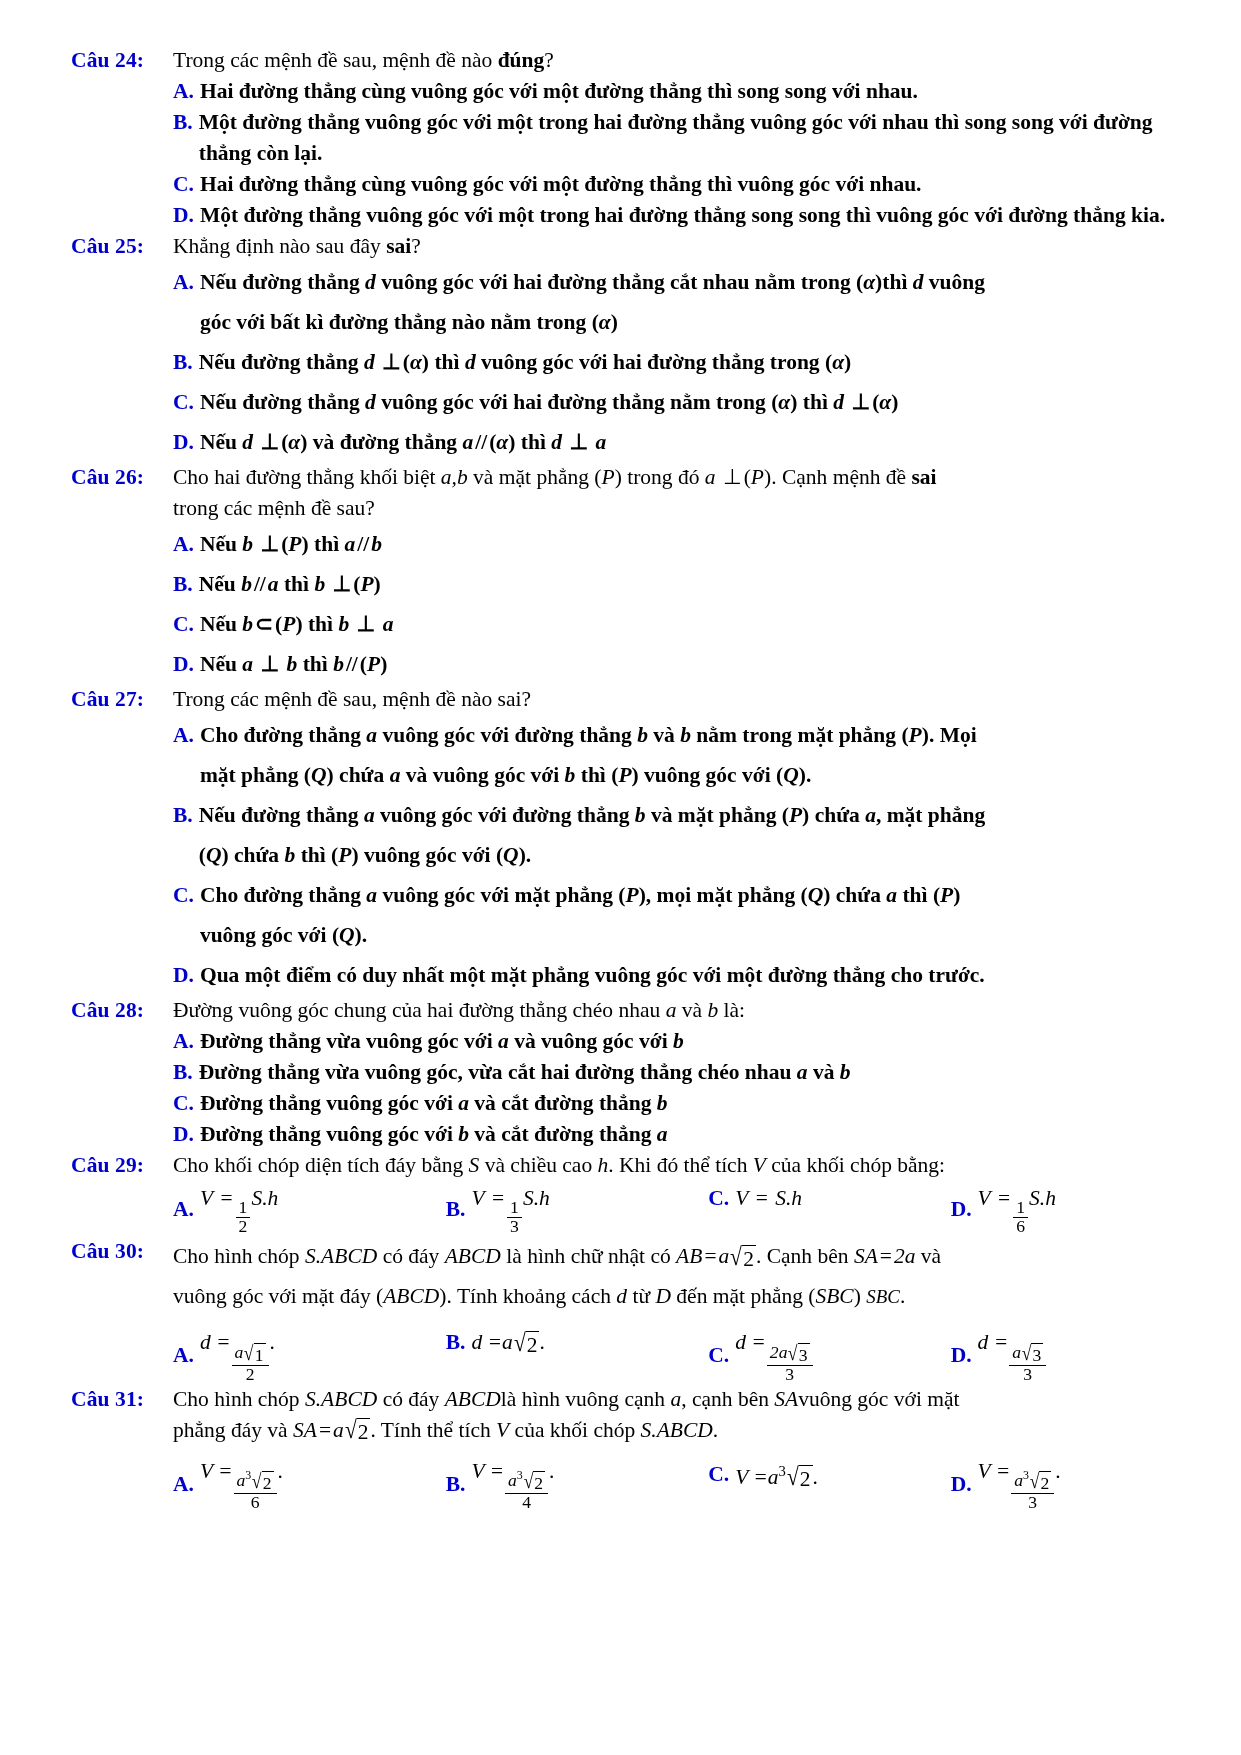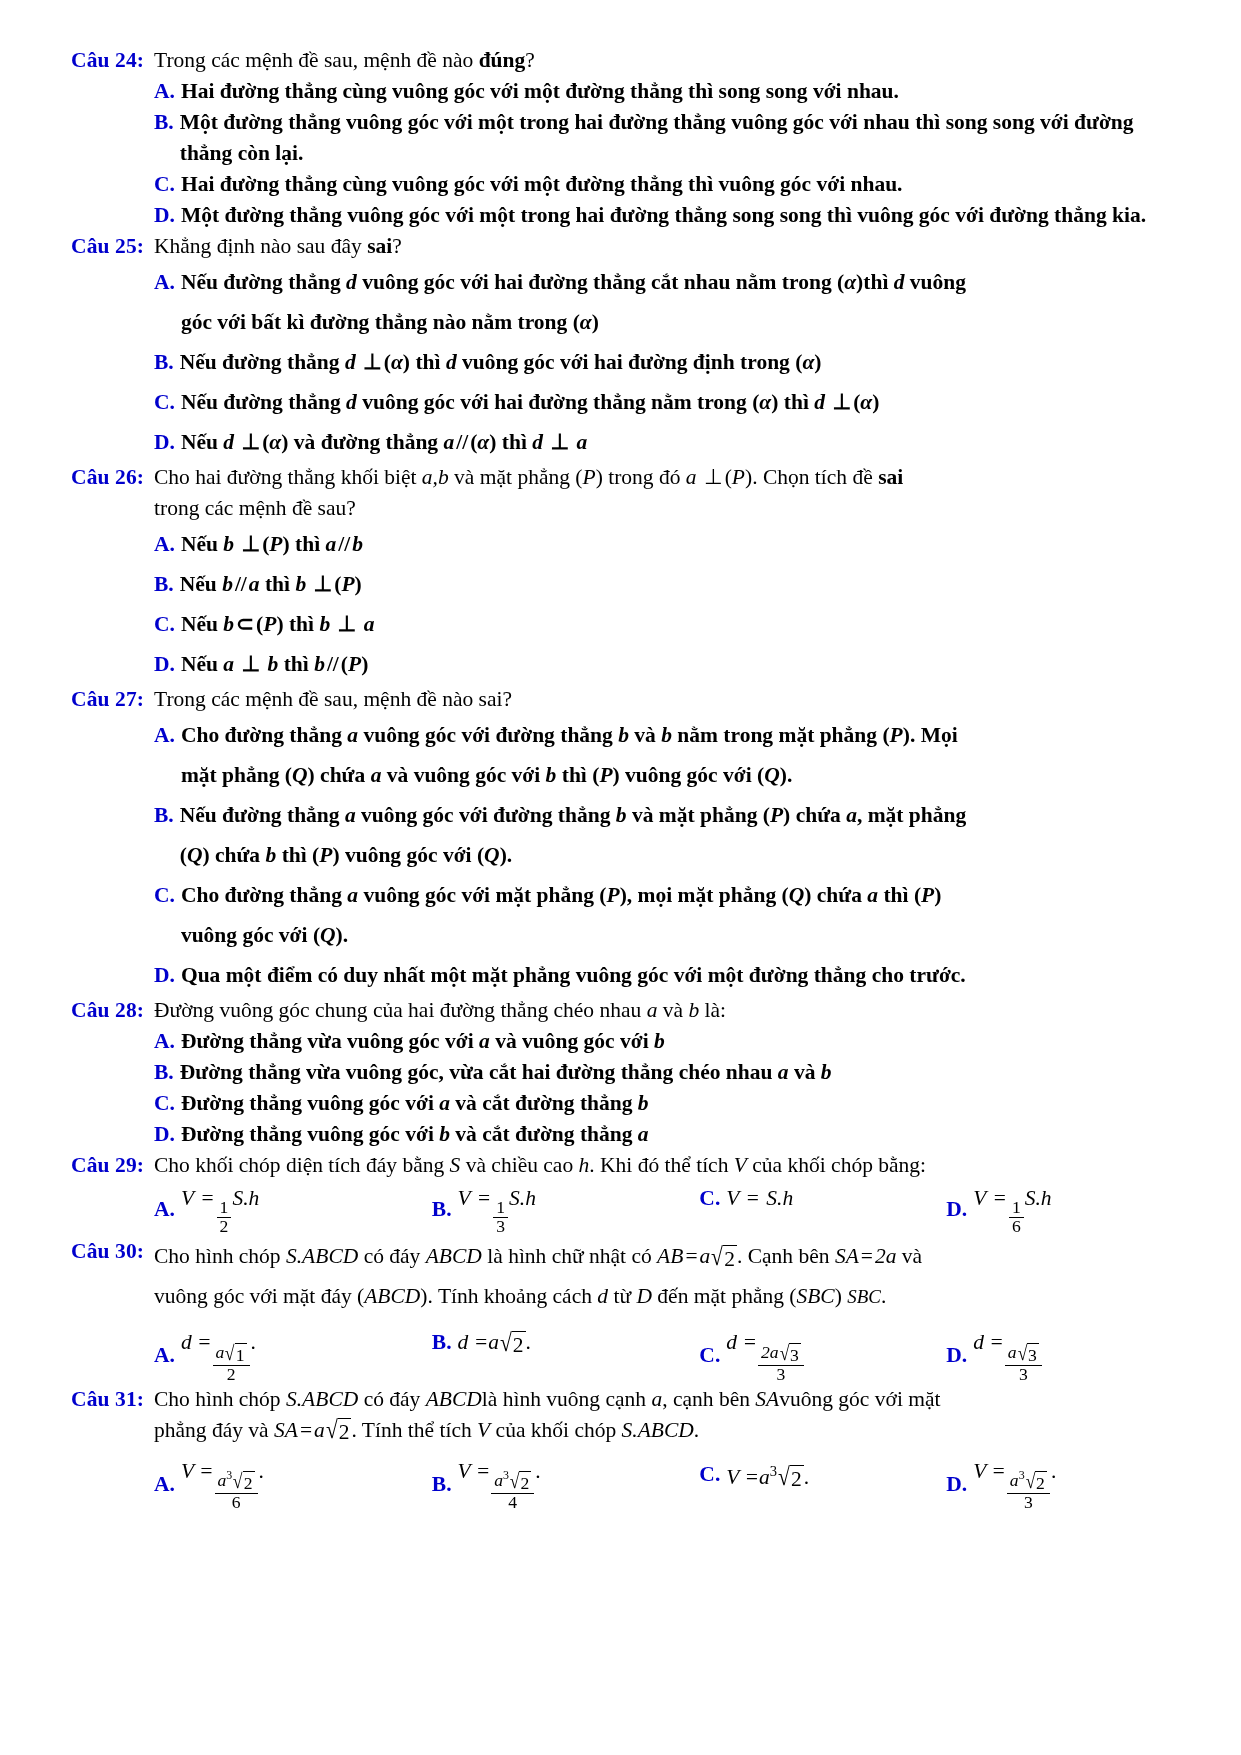--- a/index.html
+++ b/index.html
@@ -36,20 +36,21 @@
     flex: 0 0 auto;
     width: 96px;
     text-align: right;
     padding-right: 10px;
     letter-spacing: .1px;
   }
   .q-body {
     flex: 1 1 auto;
     font-size: 21.5px;
     line-height: 31px;
+    margin-left: 19px;
   }
   .q-stem { display: block; }
 
   
   .opts { }
   .opt {
     display: flex;
     align-items: baseline;
     font-size: 21.5px;
     line-height: 31px;
@@ -186,21 +187,21 @@
           </span>
         </div>
 
         <div class="opt">
           <span class="opt-lbl">B.</span>
           <span class="opt-txt">
             <span>Nếu đường thẳng</span>
             <span class="math"><span class="mi">d</span> <span class="mo">⊥</span>(<span class="mi">α</span>)</span>
             <span>thì</span>
             <span class="mi">d</span>
-            <span>vuông góc với hai đường định trong</span>
+            <span>vuông góc với hai đường thẳng trong</span>
             <span class="math">(<span class="mi">α</span>)</span>
           </span>
         </div>
 
         <div class="opt">
           <span class="opt-lbl">C.</span>
           <span class="opt-txt">
             <span>Nếu đường thẳng</span>
             <span class="mi">d</span>
             <span>vuông góc với hai đường thẳng nằm trong</span>
@@ -227,21 +228,21 @@
 
   <div class="q">
     <div class="q-num">Câu 26:</div>
     <div class="q-body">
       <div class="q-stem">
         <span>Cho hai đường thẳng khối biệt</span>
         <span class="mi">a,b</span>
         <span>và mặt phẳng</span>
         <span class="math">(<span class="mi">P</span>)</span>
         <span>trong đó</span>
-        <span class="math"><span class="mi">a</span> <span class="mo">⊥</span>(<span class="mi">P</span>)</span><span>. Chọn tích đề</span>
+        <span class="math"><span class="mi">a</span> <span class="mo">⊥</span>(<span class="mi">P</span>)</span><span>. Cạnh mệnh đề</span>
         <span class="bold">sai</span>
         <span class="cont">trong các mệnh đề sau?</span>
       </div>
       <div class="opts tall">
         <div class="opt">
           <span class="opt-lbl">A.</span>
           <span class="opt-txt">
             <span>Nếu</span>
             <span class="math"><span class="mi">b</span> <span class="mo">⊥</span>(<span class="mi">P</span>)</span>
             <span>thì</span>

